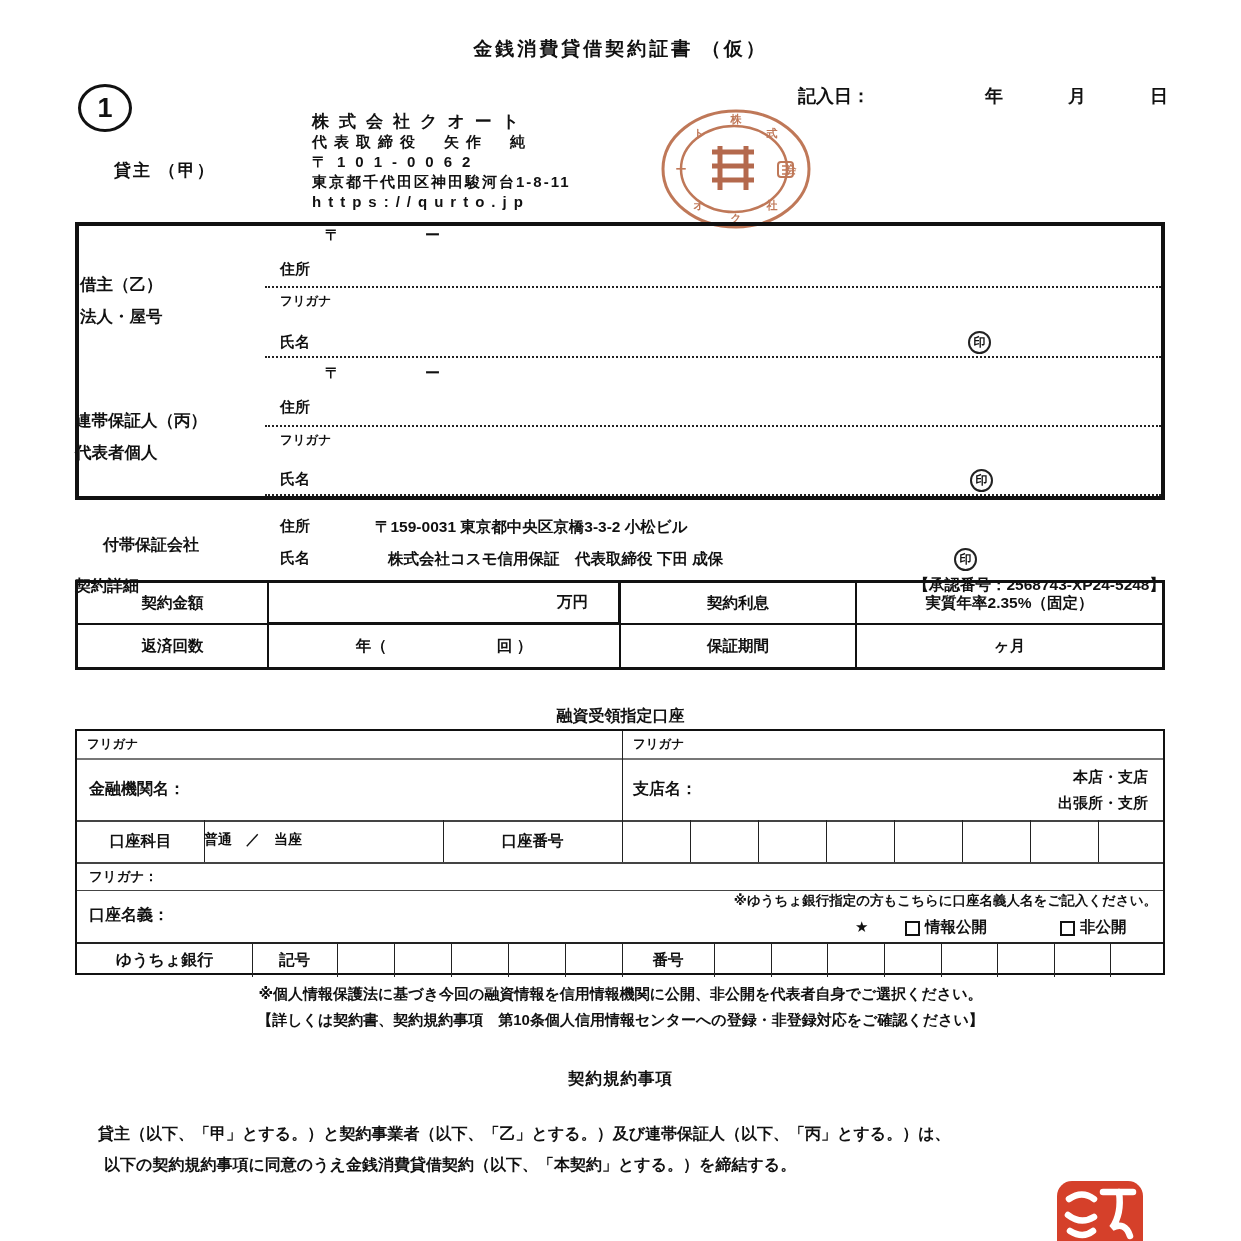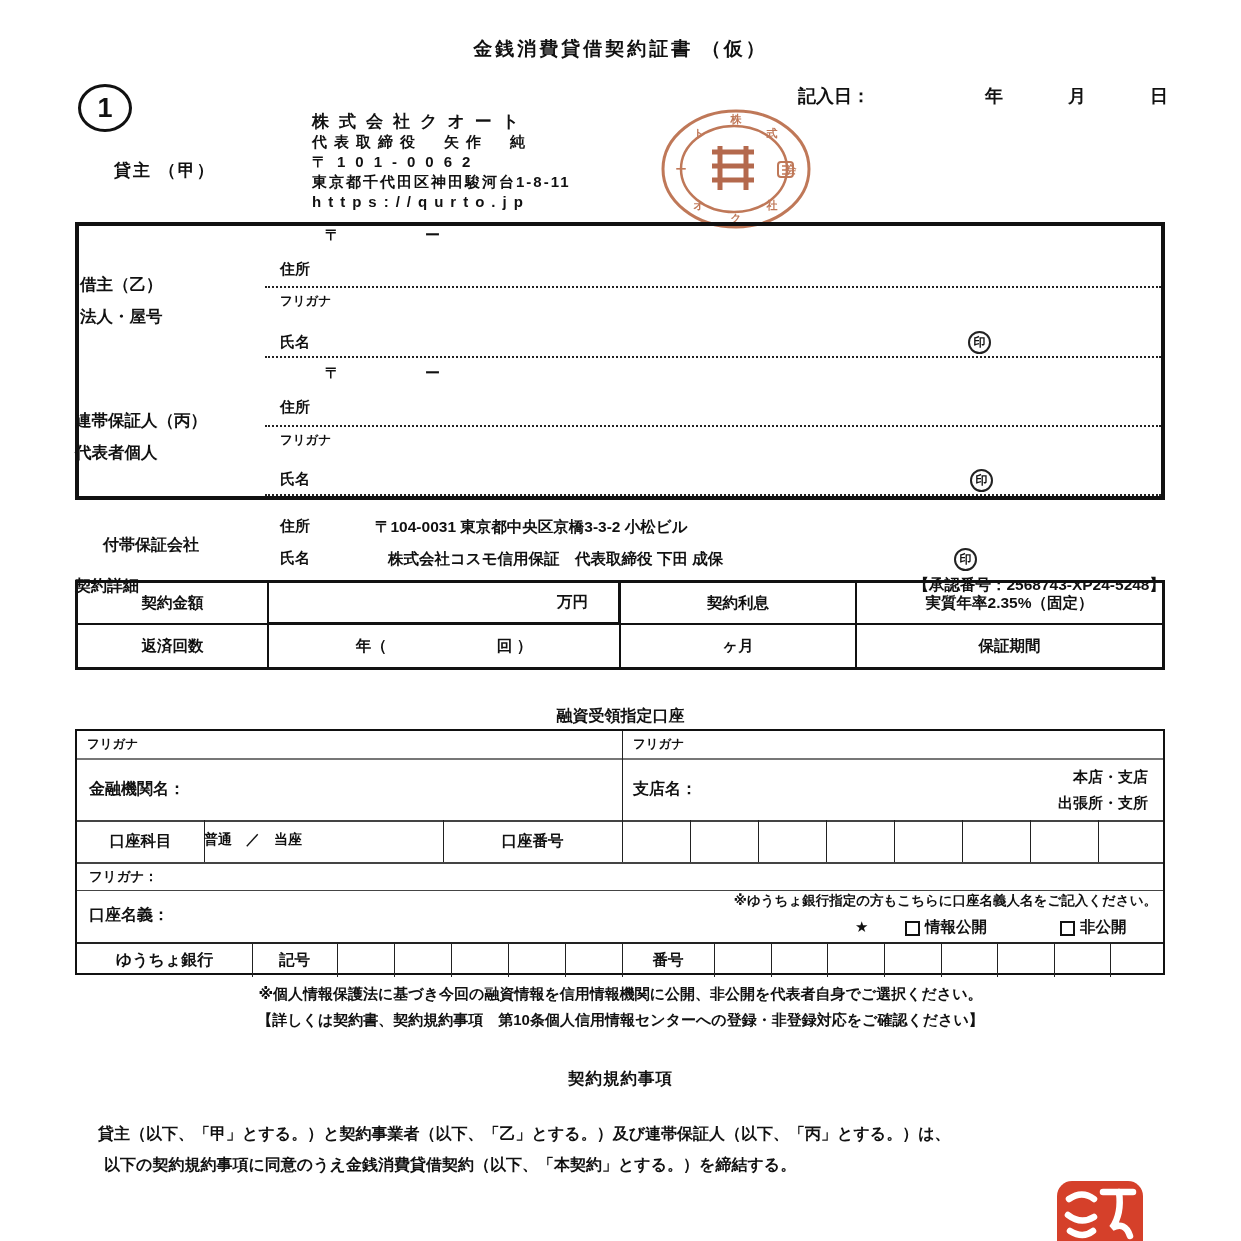--- a/index.html
+++ b/index.html
@@ -121,40 +121,40 @@
   <div class="abs flabel" style="left:425px;top:364px;">ー</div>
   <div class="abs flabel" style="left:280px;top:398px;">住所</div>
   <div class="abs dotline" style="left:265px;top:425px;width:896px;"></div>
   <div class="abs small" style="left:280px;top:432px;">フリガナ</div>
   <div class="abs flabel" style="left:280px;top:470px;">氏名</div>
   <div class="abs inkan" style="left:970px;top:469px;">印</div>
   <div class="abs dotline" style="left:265px;top:494px;width:896px;"></div>
 
   <div class="abs surety-label" style="left:103px;top:535px;">付帯保証会社</div>
   <div class="abs flabel" style="left:280px;top:517px;">住所</div>
-  <div class="abs val" style="left:375px;top:517px;">〒104-0031 東京都中央区京橋3-3-2 小松ビル</div>
+  <div class="abs val" style="left:375px;top:517px;">〒159-0031 東京都中央区京橋3-3-2 小松ビル</div>
   <div class="abs flabel" style="left:280px;top:549px;">氏名</div>
   <div class="abs val" style="left:388px;top:549px;">株式会社コスモ信用保証　代表取締役 下田 成保</div>
   <div class="abs inkan" style="left:954px;top:548px;">印</div>
 
   <div class="abs sechead" style="left:75px;top:576px;">契約詳細</div>
   <div class="abs approval" style="left:860px;top:575px;width:305px;text-align:right;">【承認番号：2568743-XP24-5248】</div>
 
   <div class="abs ctable">
     <div>契約金額</div>
     <div class="cell-amount">万円</div>
     <div>契約利息</div>
     <div>実質年率2.35%（固定）</div>
     <div>返済回数</div>
     <div class="cell-repay">
       <span>年（</span>
       <span>回 ）</span>
     </div>
+    <div>保証期間</div>
     <div>ヶ月</div>
-    <div>保証期間</div>
   </div>
 
   <div class="abs sechead c" style="left:0;top:706px;width:100%;">融資受領指定口座</div>
 
   <div class="abs atable">
 
     <div class="hline" style="top:27px;border-bottom:2px solid #777;"></div>
     <div class="hline" style="top:89px;border-bottom:2px solid #444;"></div>
     <div class="hline" style="top:131px;border-bottom:2px solid #444;"></div>
     <div class="hline" style="top:159px;border-bottom:1.5px solid #444;"></div>

